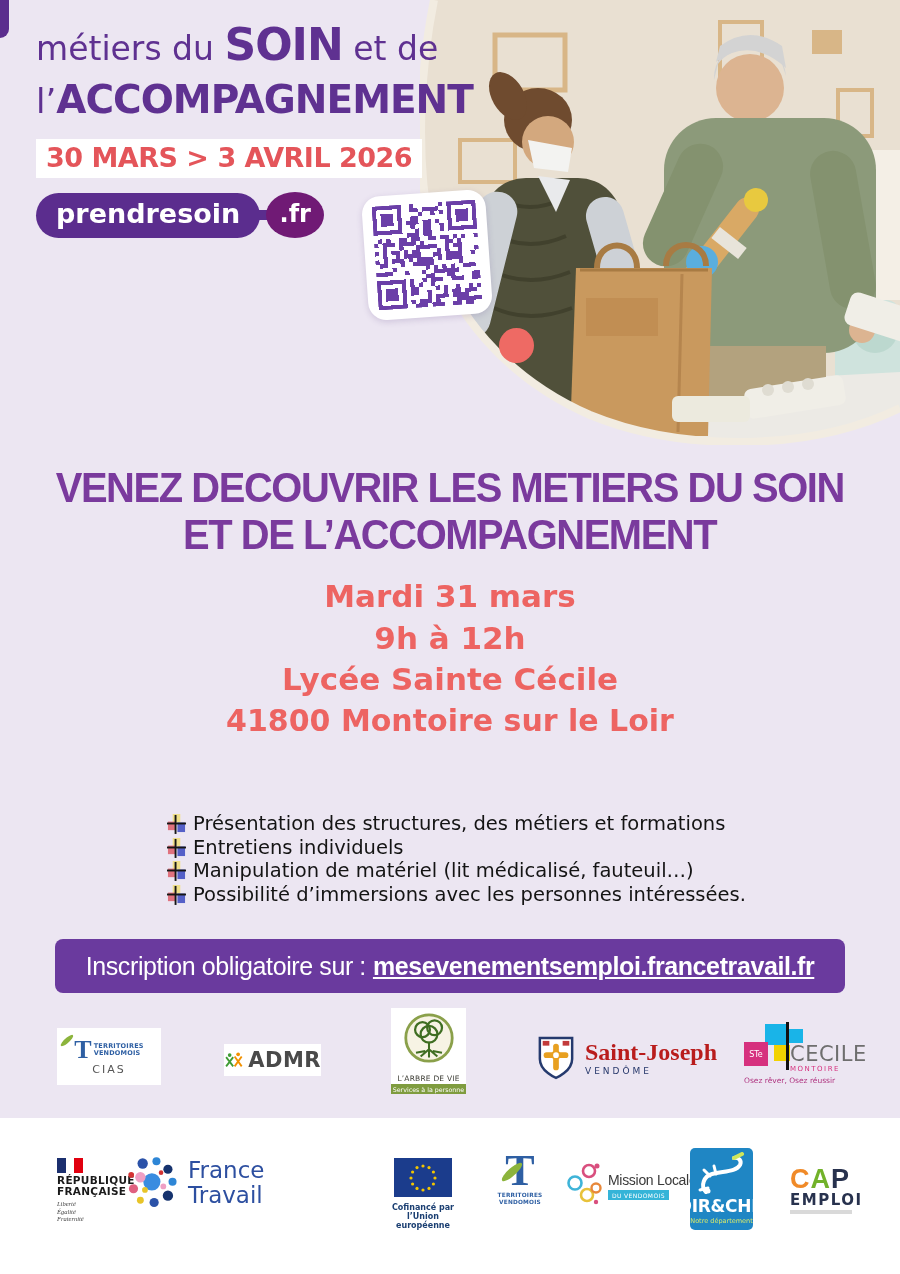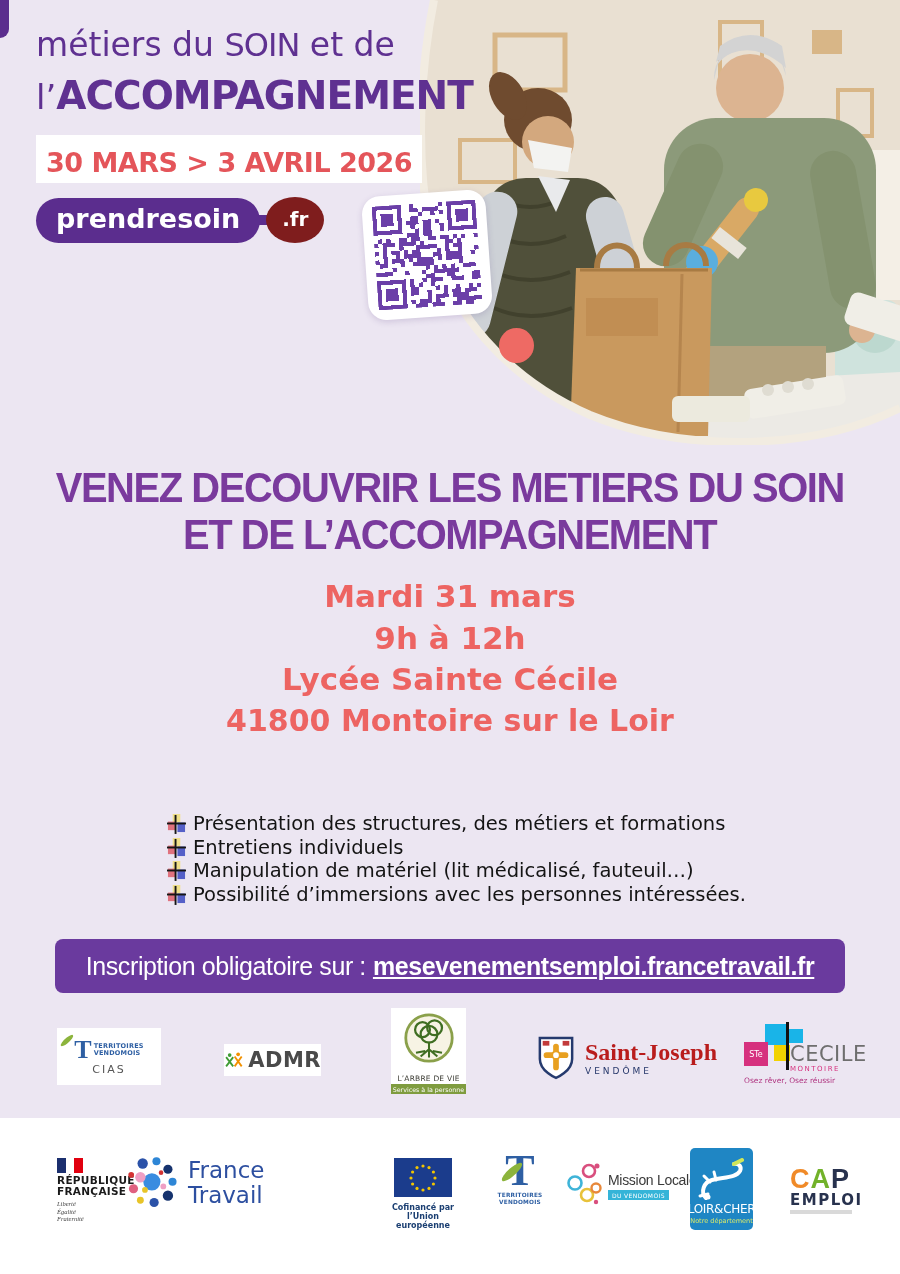--- a/index.html
+++ b/index.html
@@ -5,31 +5,31 @@
   html,body{margin:0;padding:0;background:#fff;}
   .poster{position:relative;width:900px;height:1274px;background:#ece6f2;overflow:hidden;
           font-family:"DejaVu Sans",sans-serif;}
   
   .corner{position:absolute;left:0;top:0;width:9px;height:38px;background:#5b2d8e;
           border-bottom-right-radius:10px;}
   
   .hdr{position:absolute;left:36px;top:20px;width:420px;z-index:3;color:#5f3191;}
   .hdr .t1{font-size:33px;line-height:46px;}
   .hdr .t2{font-size:33px;line-height:50px;white-space:nowrap;}
-  .hdr .t2 .big{font-size:32px;font-weight:400;letter-spacing:-1px;}
+  .hdr .t2 .big{font-size:44px;font-weight:700;letter-spacing:-1px;}
   .hdr .t3{font-size:34px;line-height:52px;white-space:nowrap;}
   .hdr .t3 .big{font-size:39px;font-weight:800;letter-spacing:-1px;}
   .date-chip{display:inline-block;margin-top:12px;background:#fff;color:#e4555a;
-             font-weight:700;font-size:27px;padding:12px 10px 5px;letter-spacing:-0.5px;}
+             font-weight:700;font-size:27px;padding:3px 10px 5px;letter-spacing:-0.5px;}
   .site-pill{margin-top:14px;display:flex;align-items:center;width:max-content;cursor:pointer;}
   .pill-left{background:#5b2d8e;color:#fff;font-weight:700;font-size:27px;
              padding:5px 20px 9px;border-radius:26px;}
   .pill-bridge{width:20px;height:10px;background:#5b2d8e;margin:0 -7px;}
-  .pill-right{background:#7f1d1d;color:#fff;width:58px;height:46px;border-radius:50%;
-              display:flex;align-items:center;justify-content:center;font-weight:700;font-size:20px;padding-bottom:3px;box-sizing:border-box;text-align:center;}
+  .pill-right{background:#701a75;color:#fff;width:58px;height:46px;border-radius:50%;
+              display:flex;align-items:center;justify-content:center;font-weight:700;font-size:24px;padding-bottom:3px;box-sizing:border-box;text-align:center;}
   
   .hero{position:absolute;left:420px;top:0;width:480px;height:445px;z-index:1;}
   
   .qr{position:absolute;left:365px;top:193px;width:124px;height:124px;background:#fff;
       border-radius:18px;transform:rotate(-4deg);z-index:2;display:flex;align-items:center;
       justify-content:center;box-shadow:0 2px 6px rgba(80,50,120,.18);}
   .qr svg{width:104px;height:104px;}
   .coral-dot{position:absolute;left:499px;top:328px;width:35px;height:35px;border-radius:50%;
              background:#ee6a64;z-index:2;}
   
@@ -102,21 +102,21 @@
   .tv2{left:495px;top:1150px;width:50px;text-align:center;}
   .tv2-t{font-family:"Liberation Serif",serif;font-weight:700;color:#2e5fa3;font-size:44px;line-height:42px;position:relative;display:inline-block;}
   .tv2-leaf{position:absolute;left:4px;top:18px;width:26px;height:8px;background:#8cb43c;border-radius:60% 40%;transform:rotate(-38deg);}
   .tv2-txt{font-size:5.8px;font-weight:700;color:#2e5fa3;line-height:6.5px;letter-spacing:.2px;}
   .ml{left:565px;top:1162px;display:flex;align-items:center;gap:3px;}
   .ml-body{display:flex;flex-direction:column;}
   .ml-name{font-size:14px;color:#3a3a3a;font-family:"Liberation Sans",sans-serif;letter-spacing:-0.3px;}
   .ml-sub{margin-top:2px;background:#35b4d8;color:#fff;font-size:6px;padding:1.5px 4px;width:max-content;letter-spacing:.4px;}
   .lc{left:690px;top:1148px;width:63px;height:82px;background:#1f86c4;border-radius:5px;
       display:flex;flex-direction:column;align-items:center;justify-content:flex-end;padding-bottom:5px;box-sizing:border-box;}
-  .lc-name{font-size:12px;font-weight:400;color:#fff;letter-spacing:-0.3px;}
+  .lc-name{font-size:17px;font-weight:700;color:#fff;letter-spacing:-0.3px;}
   .lc-sub{font-size:6.5px;color:#d8e96a;margin-top:1px;}
   .cap{left:790px;top:1166px;width:72px;text-align:left;}
   .cap-top{font-size:27px;font-weight:800;letter-spacing:1px;line-height:26px;font-family:"Liberation Sans",sans-serif;}
   .cap-c{color:#f08a28;}.cap-a{color:#72b22a;}.cap-p{color:#28324e;}
   .cap-l2{font-size:15px;font-weight:700;color:#28324e;letter-spacing:1.5px;line-height:16px;}
   .cap-tag{margin-top:2px;width:62px;height:4px;background:#c9c9c9;opacity:.7;}
 </style>
 </head>
 <body>
 

